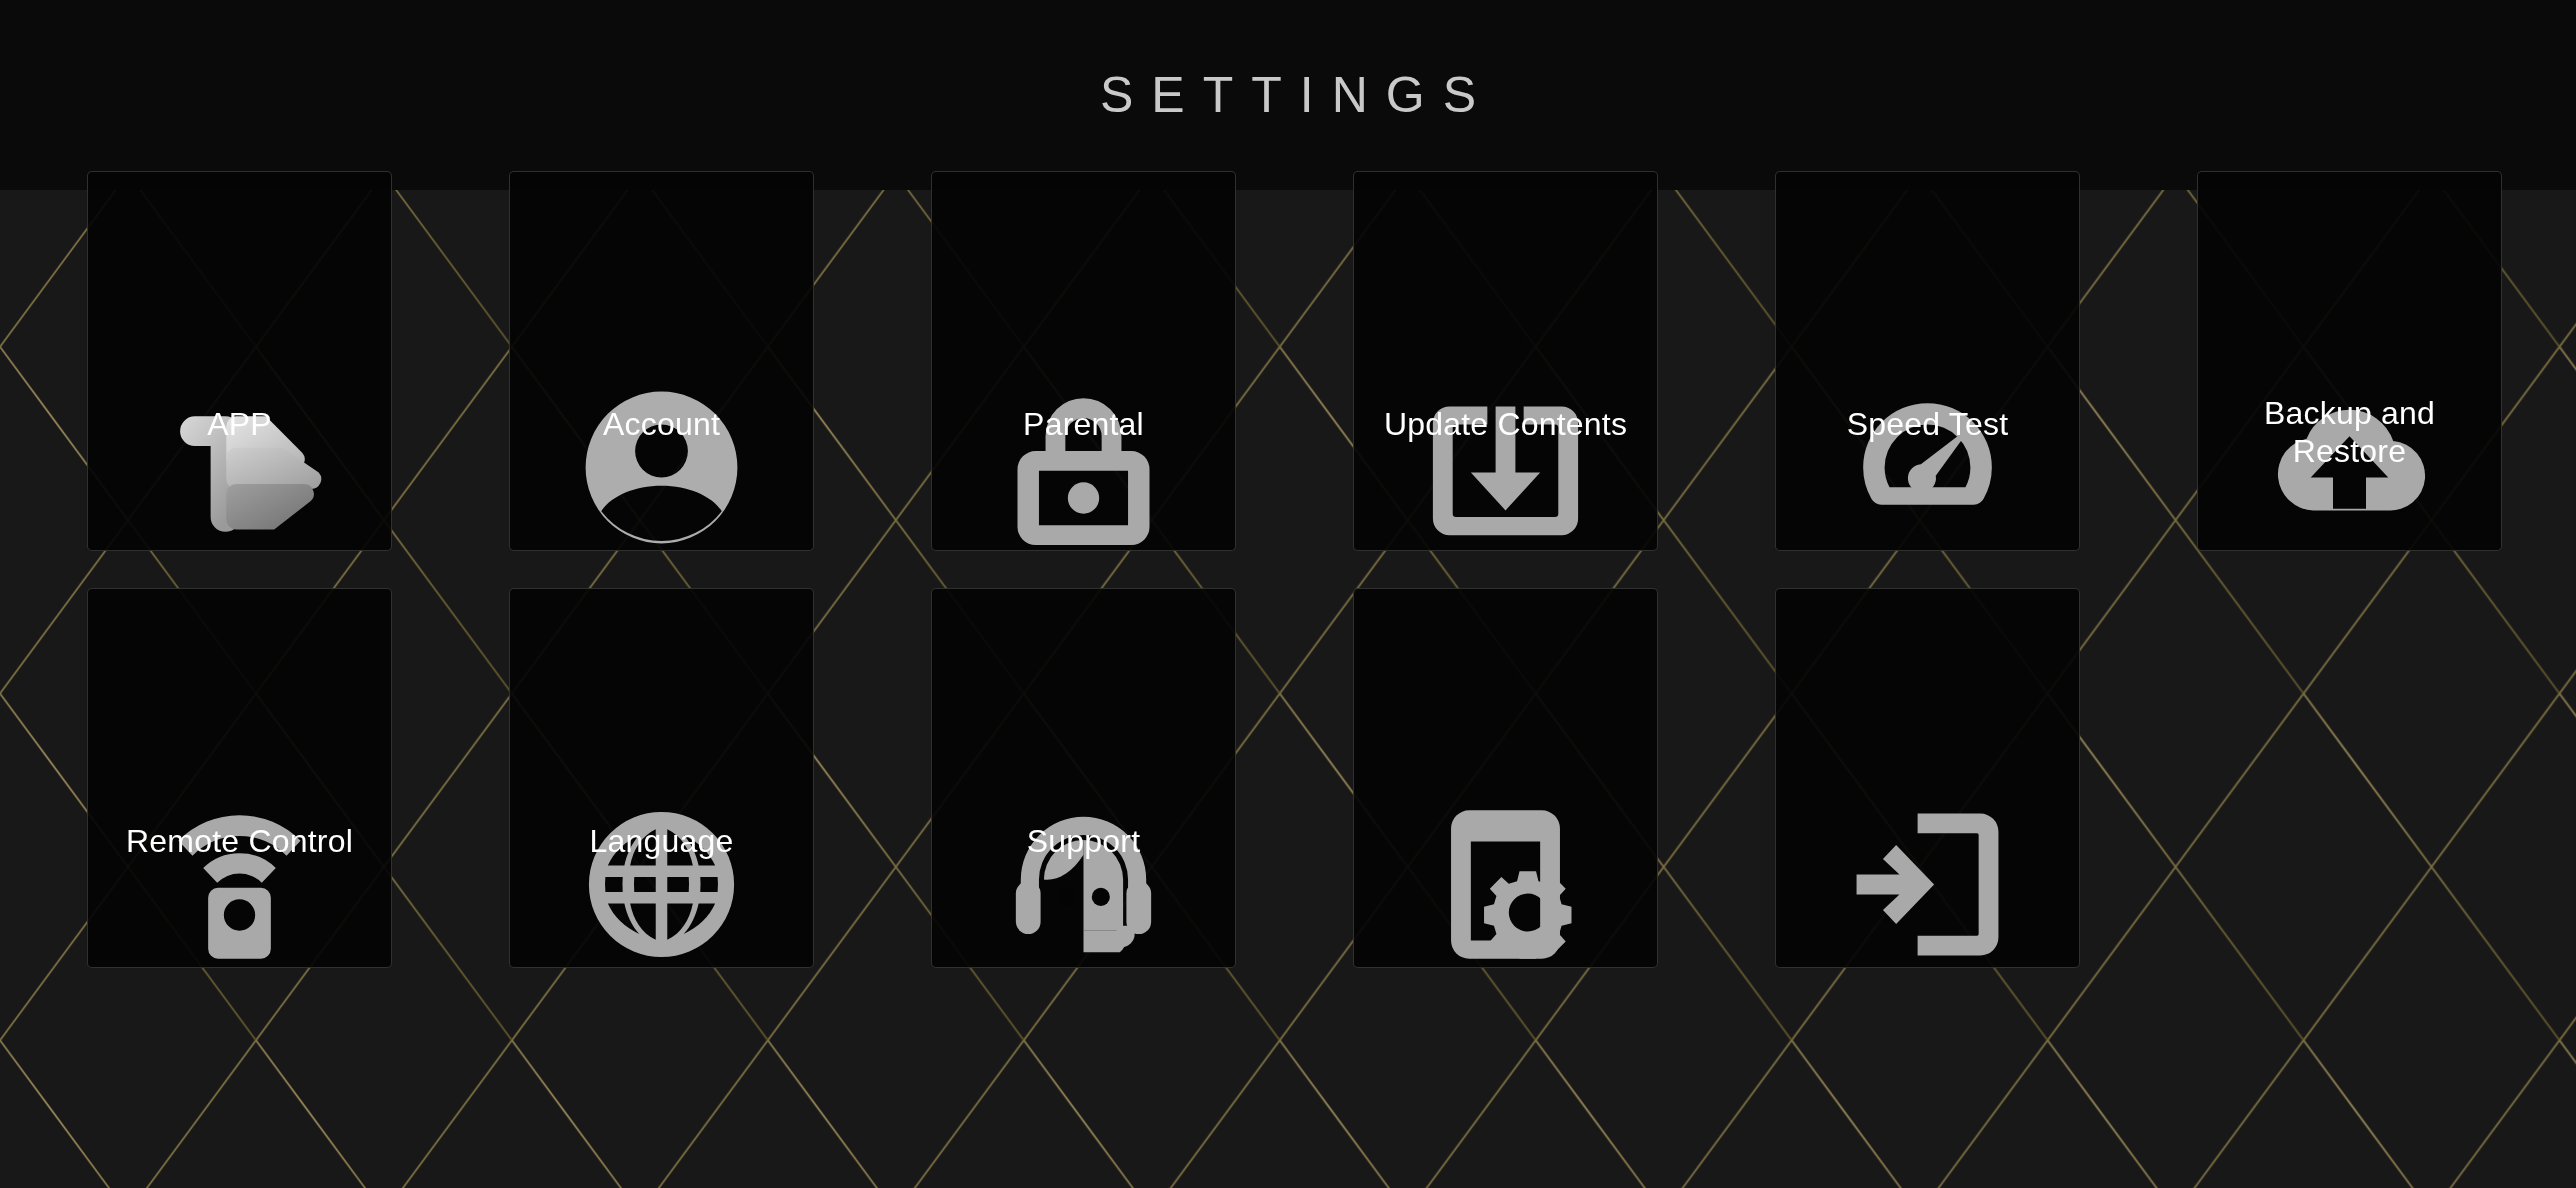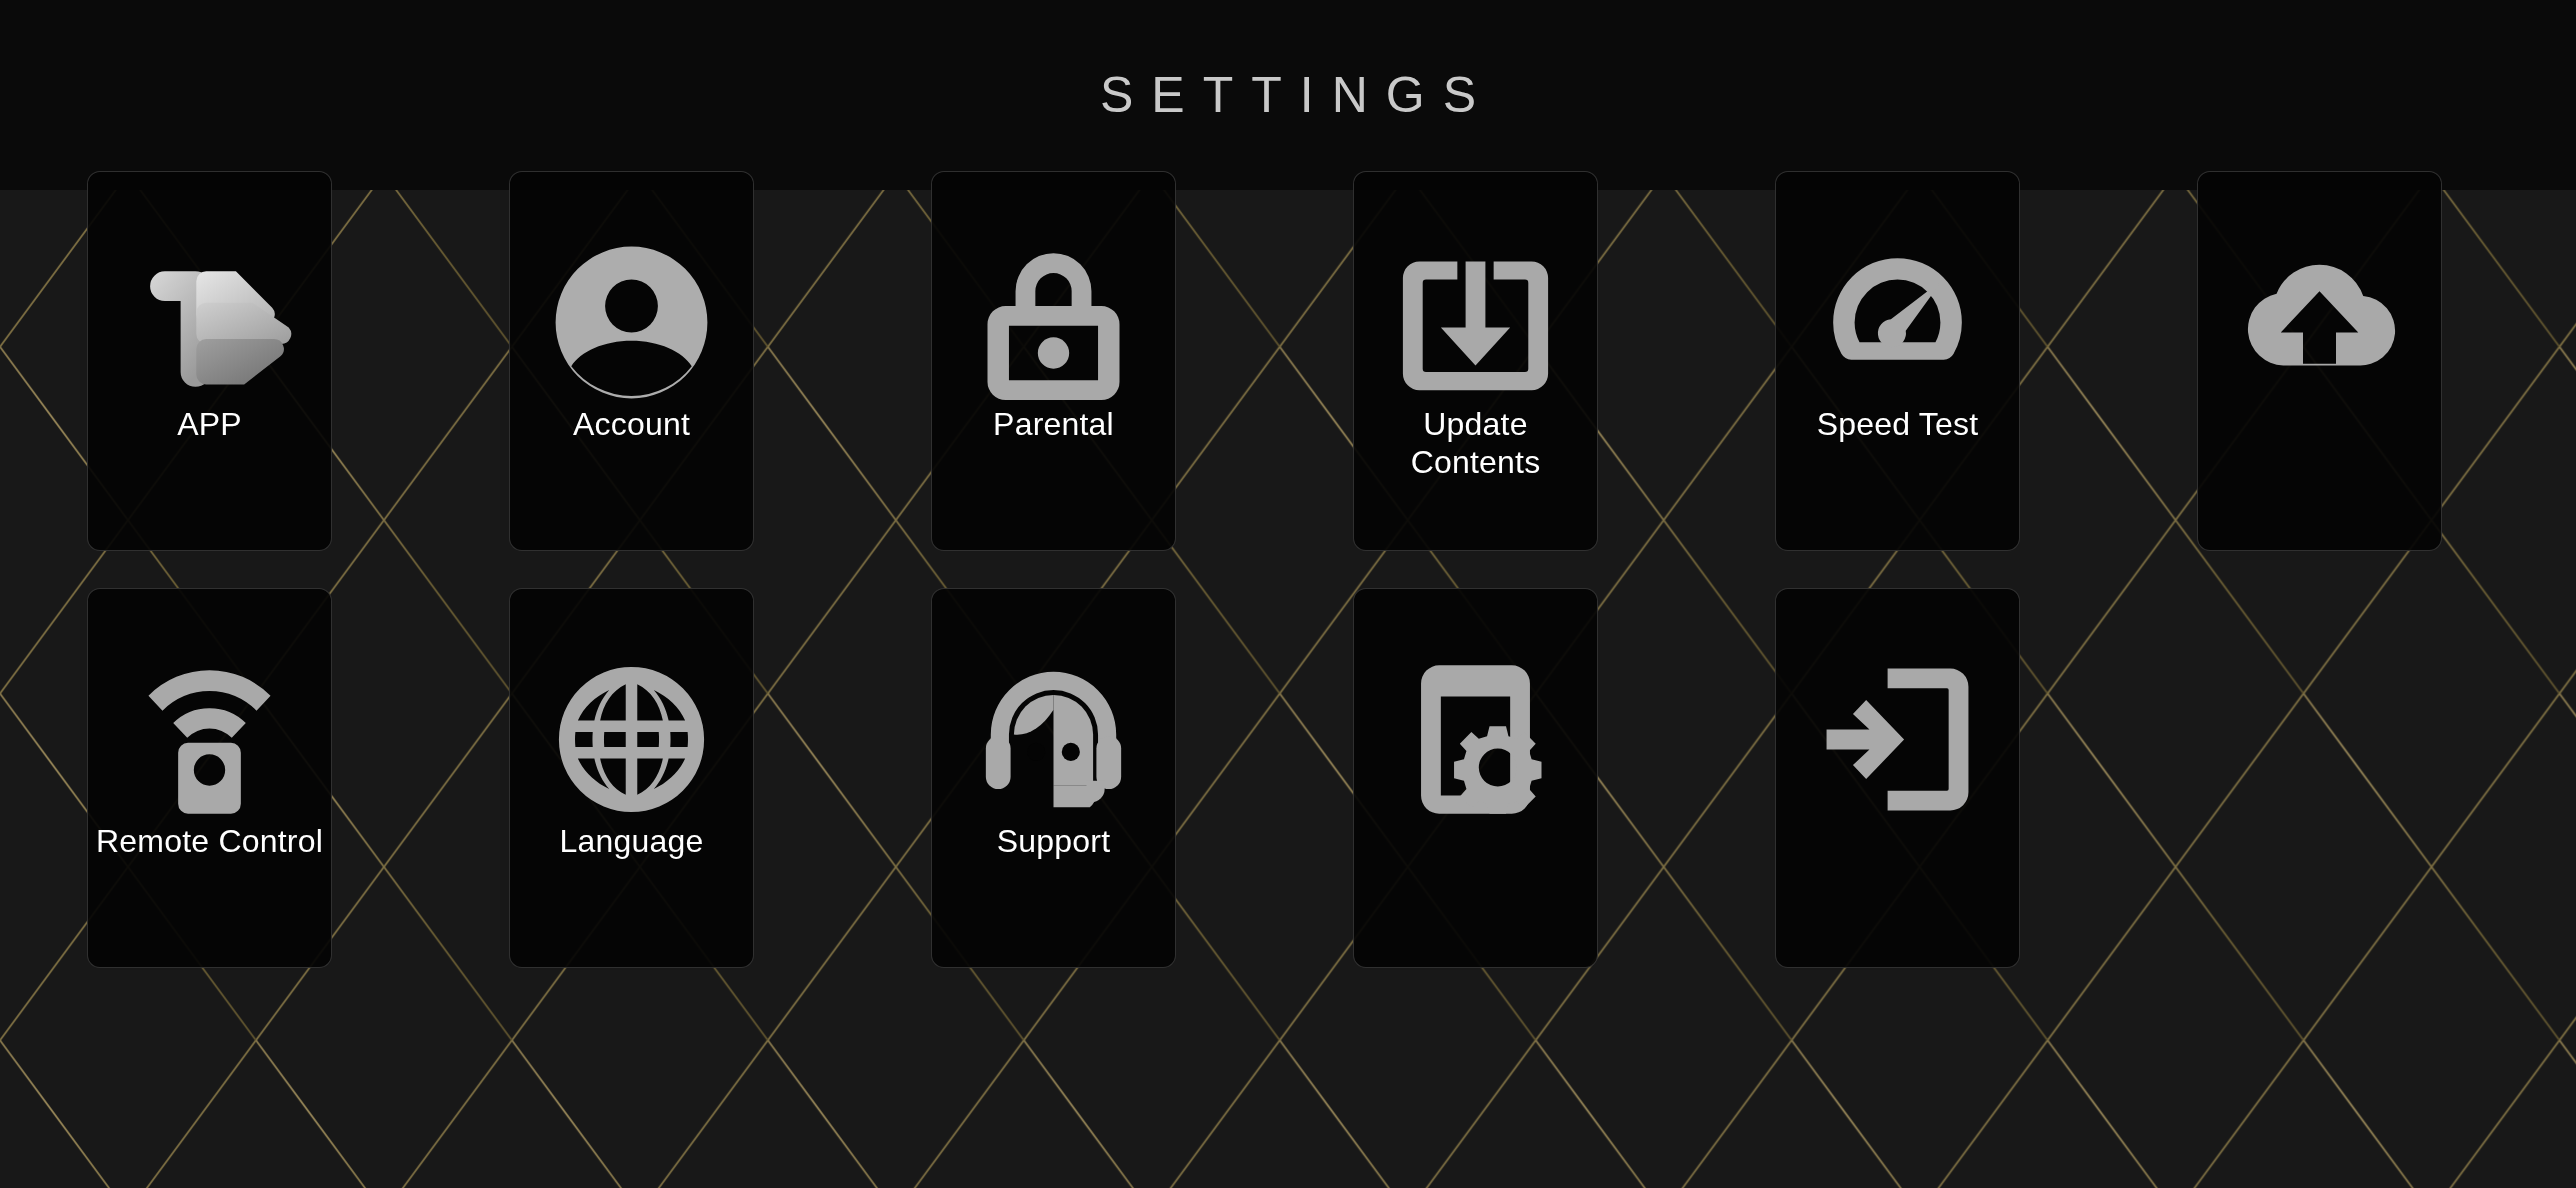--- a/index.html
+++ b/index.html
@@ -35,28 +35,28 @@
     position:absolute;
     left:87px; top:171px;
     width:2403px;
     z-index:3;
     display:grid;
     grid-template-columns:repeat(6, 305px);
     column-gap:117px;
     row-gap:37px;
   }
   .tile {
-    width:245px; height:380px;
+    width:305px; height:380px;
     background:rgba(4,4,4,0.93);
     border:0.8px solid rgba(150,150,150,0.30);
-    border-radius:13px;
+    border-radius:5px;
     display:flex;
     flex-direction:column;
     align-items:center;
-    justify-content:flex-start;
+    justify-content:flex-end;
     position:relative;
     overflow:hidden;
   }
   .tile-icon {
     width:165px; height:165px;
     margin-top:68px;
     display:flex; align-items:center; justify-content:center;
   }
   .tile-icon svg { width:100%; height:100%; display:block; }
   .tile-label {
@@ -185,20 +185,22 @@
     <div class="tile-label">Speed Test</div>
   </div>
 
   <div class="tile">
     <div class="tile-icon">
       <svg viewBox="0 0 200 200" xmlns="http://www.w3.org/2000/svg">
         <path fill-rule="evenodd" clip-rule="evenodd" fill="#a9a9a9" d="M100 30 a56 56 0 0 1 53 38 a42 42 0 0 1 -7 84 H56 a44 44 0 0 1 -8 -87 a56 56 0 0 1 52 -35 z
              M100 62 L147 112 h-27 v38 h-40 v-38 h-27 z"></path>
       </svg>
     </div>
+    <div class="tile-label two-line" style="white-space:pre-line">Backup and
+Restore</div>
   </div>
 
   <div class="tile">
     <div class="tile-icon">
       <svg viewBox="0 0 200 200" xmlns="http://www.w3.org/2000/svg">
         <path d="M100 16 a104 104 0 0 1 74 31 l-17 18 a80 80 0 0 0 -114 0 l-17 -18 a104 104 0 0 1 74 -31 z" fill="#a9a9a9"></path>
         <path d="M100 62 a62 62 0 0 1 44 18 l-17 18 a38 38 0 0 0 -54 0 l-17 -18 a62 62 0 0 1 44 -18 z" fill="#a9a9a9"></path>
         <path fill-rule="evenodd" clip-rule="evenodd" fill="#a9a9a9" d="M74 104 h52 a12 12 0 0 1 12 12 v62 a12 12 0 0 1 -12 12 H74 a12 12 0 0 1 -12 -12 v-62 a12 12 0 0 1 12 -12 z
              M100 118 a19 19 0 1 1 0 38 a19 19 0 1 1 0 -38 z"></path>
       </svg>

